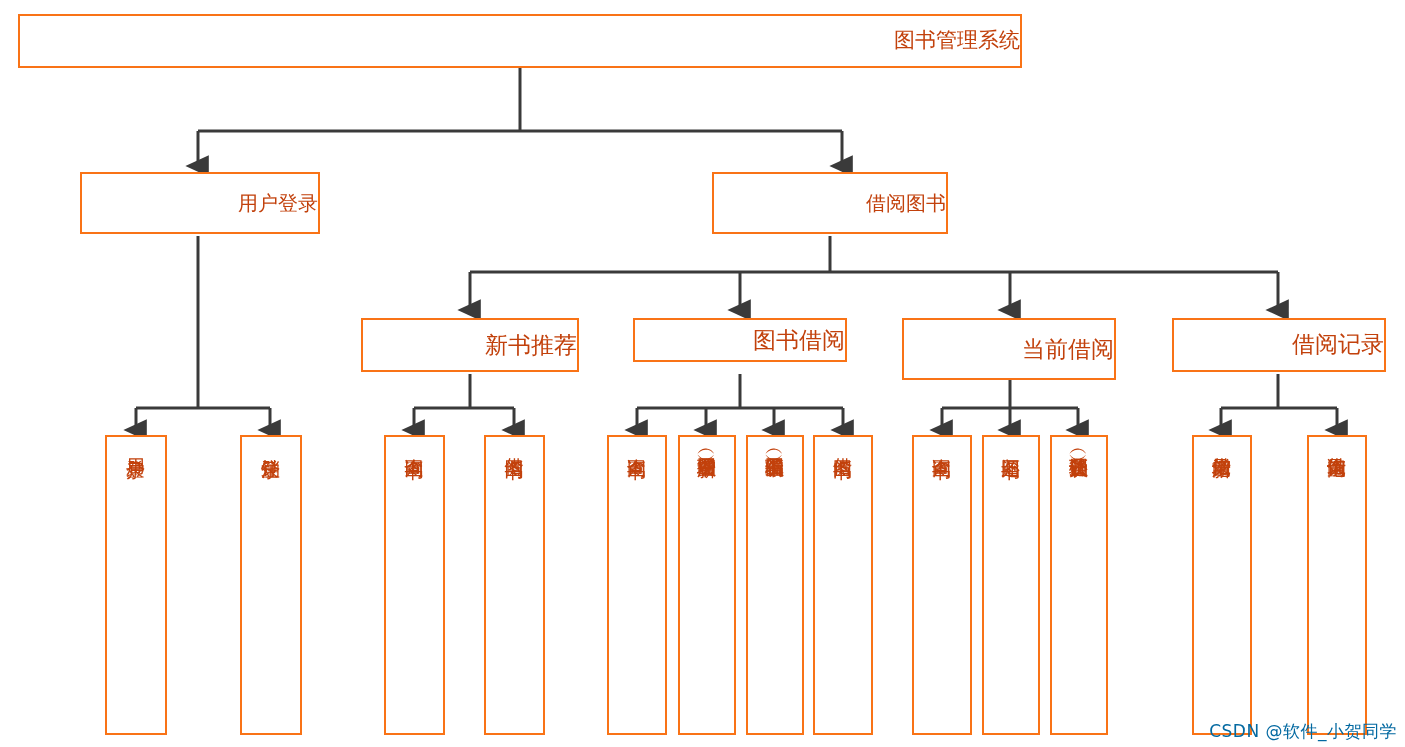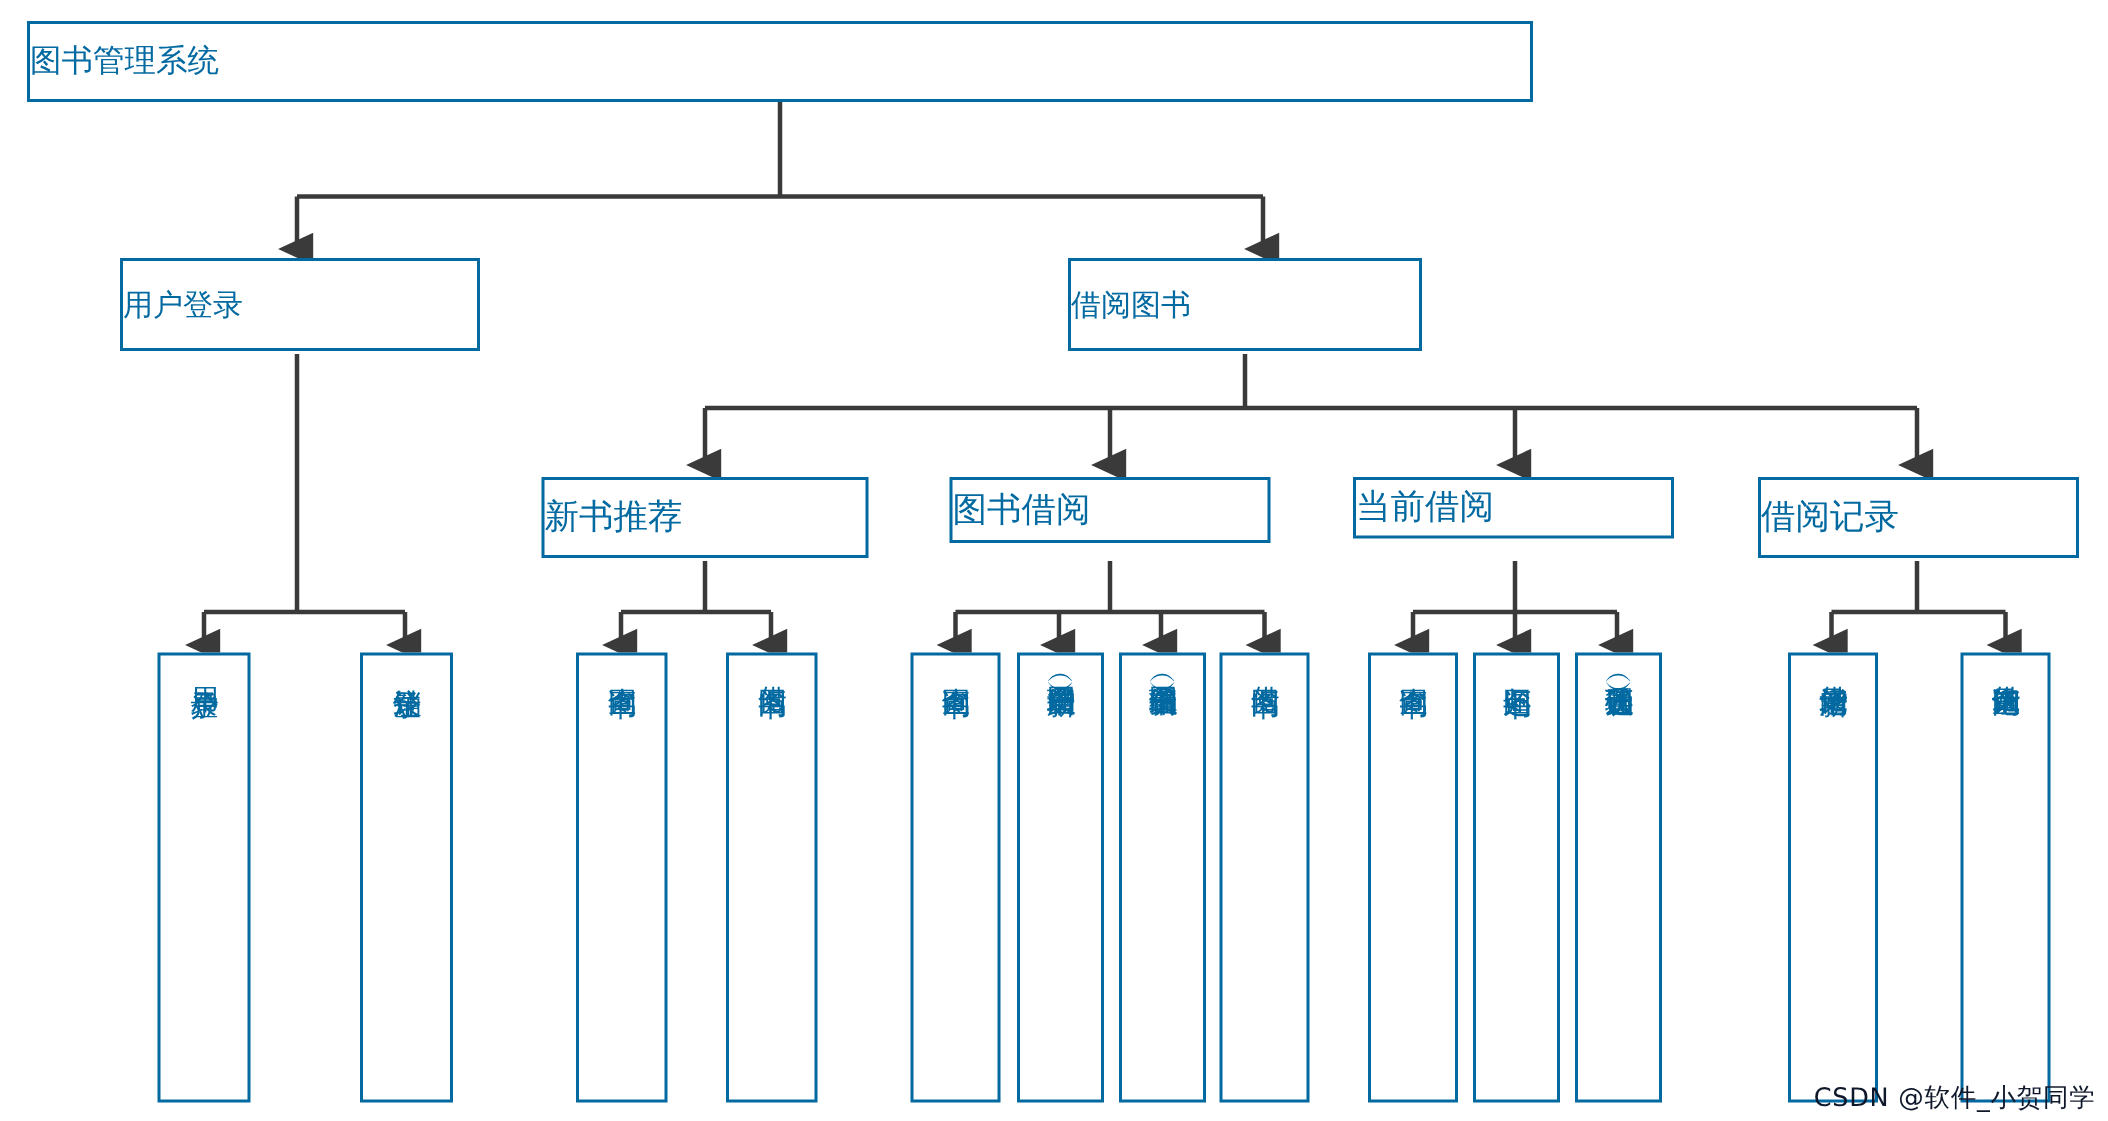--- a/index.html
+++ b/index.html
@@ -22,26 +22,26 @@
     position: absolute;
     left: 0;
     top: 0;
     width: 1405px;
     height: 747px;
     pointer-events: none;
   }
   .node {
     position: absolute;
     box-sizing: border-box;
-    border: 2px solid #0369a1;
+    border: 2px solid #f97316;
     background: #ffffff;
     display: flex;
     align-items: center;
-    justify-content: flex-start;
-    color: #0369a1;
+    justify-content: flex-end;
+    color: #c2410c;
     line-height: 1.22;
   }
   .node.level-root {
     font-size: 21px;
   }
   .node.level-2 {
     font-size: 20px;
   }
   .node.level-3 {
     font-size: 23px;
@@ -64,21 +64,21 @@
   }
   .node-label {
     display: block;
     text-align: center;
   }
   #watermark {
     position: absolute;
     right: 8px;
     bottom: 4px;
     font-size: 17px;
-    color: #0f172a;
+    color: #0369a1;
     letter-spacing: 0.5px;
     white-space: nowrap;
   }
 </style>
 </head>
 <body>
 
 <div id="diagram-canvas">
 
   <svg id="edge-layer" viewBox="0 0 1405 747" width="1405" height="747">
@@ -142,21 +142,21 @@
   <div class="node level-2" style="left:712px; top:172px; width:236px; height:62px;">
     <span class="node-label">借阅图书</span>
   </div>
 
   <div class="node level-3" style="left:361px; top:318px; width:218px; height:54px;">
     <span class="node-label">新书推荐</span>
   </div>
   <div class="node level-3" style="left:633px; top:318px; width:214px; height:44px;">
     <span class="node-label">图书借阅</span>
   </div>
-  <div class="node level-3" style="left:902px; top:318px; width:214px; height:41px;">
+  <div class="node level-3" style="left:902px; top:318px; width:214px; height:62px;">
     <span class="node-label">当前借阅</span>
   </div>
   <div class="node level-3" style="left:1172px; top:318px; width:214px; height:54px;font-family:Liberation Serif, serif;">
     <span class="node-label">借阅记录</span>
   </div>
 
   <div class="node leaf" style="left:105px; top:435px; width:62px; height:300px;">
     <span class="node-label">用户登录</span>
   </div>
   <div class="node leaf" style="left:240px; top:435px; width:62px; height:300px;">

